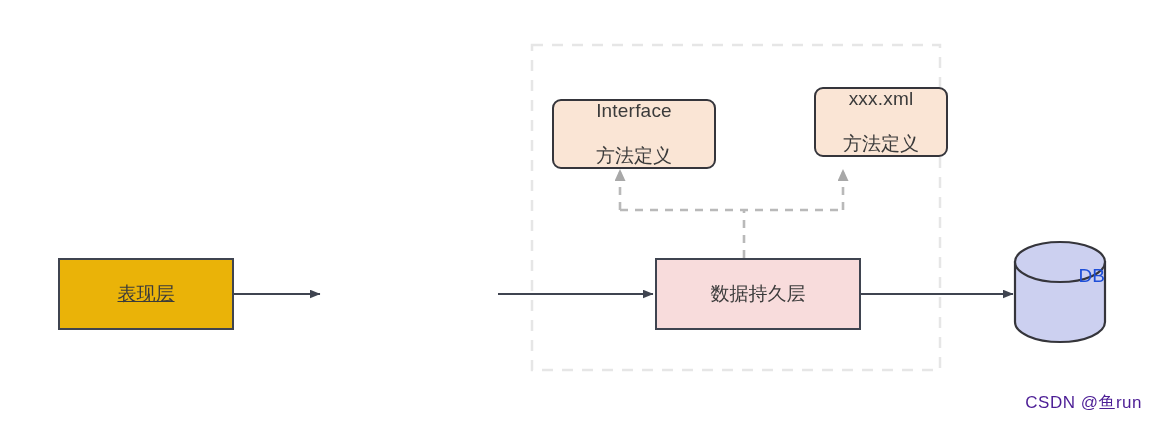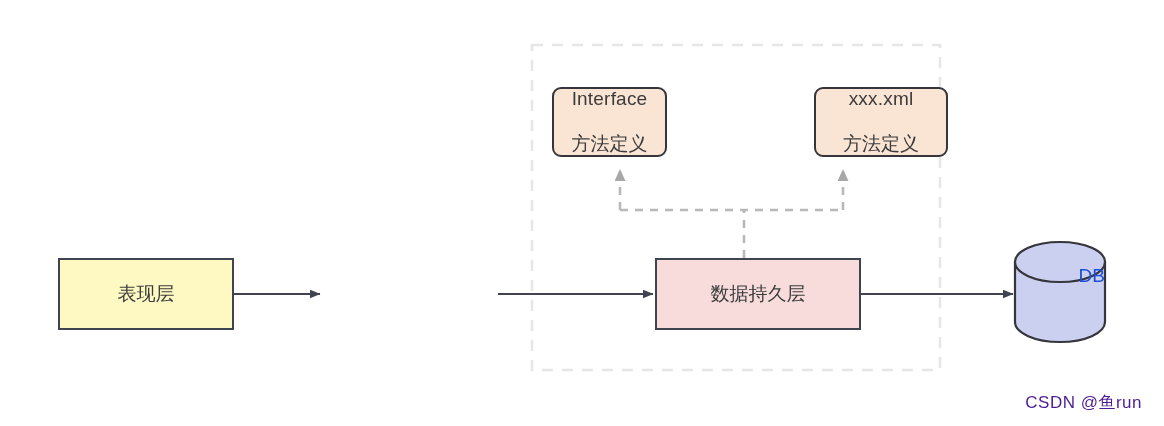--- a/index.html
+++ b/index.html
@@ -32,21 +32,22 @@
     text-align: center;
     color: #3b3b3b;
     line-height: 1.3;
   }
   .flow-box {
     border: 2px solid #3f4450;
     font-size: 19px;
   }
   .flow-box.presentation,
   .flow-box.business {
-    background: #fef9c3;
+    background: #eab308;
+    text-decoration: underline;
   }
   .flow-box.persistence {
     background: #f8dcdc;
   }
   .file-box {
     background: #fae5d5;
     border: 2px solid #35353b;
     border-radius: 9px;
     font-size: 19px;
   }
@@ -105,21 +106,21 @@
 
   <div class="node-box flow-box presentation" style="left:58px; top:258px; width:176px; height:72px;">
     <span>表现层</span>
   </div>
 
 
   <div class="node-box flow-box persistence" style="left:655px; top:258px; width:206px; height:72px;">
     <span>数据持久层</span>
   </div>
 
-  <div class="node-box file-box" style="left:552px; top:87px; width:115px; height:70px;">
+  <div class="node-box file-box" style="left:552px; top:99px; width:164px; height:70px;">
     <span class="line-1">Interface</span>
     <span class="line-2">方法定义</span>
   </div>
 
   <div class="node-box file-box" style="left:814px; top:87px; width:134px; height:70px;">
     <span class="line-1">xxx.xml</span>
     <span class="line-2">方法定义</span>
   </div>
 
   <div class="db-label" style="left:1015px; top:265px;">DB</div>

